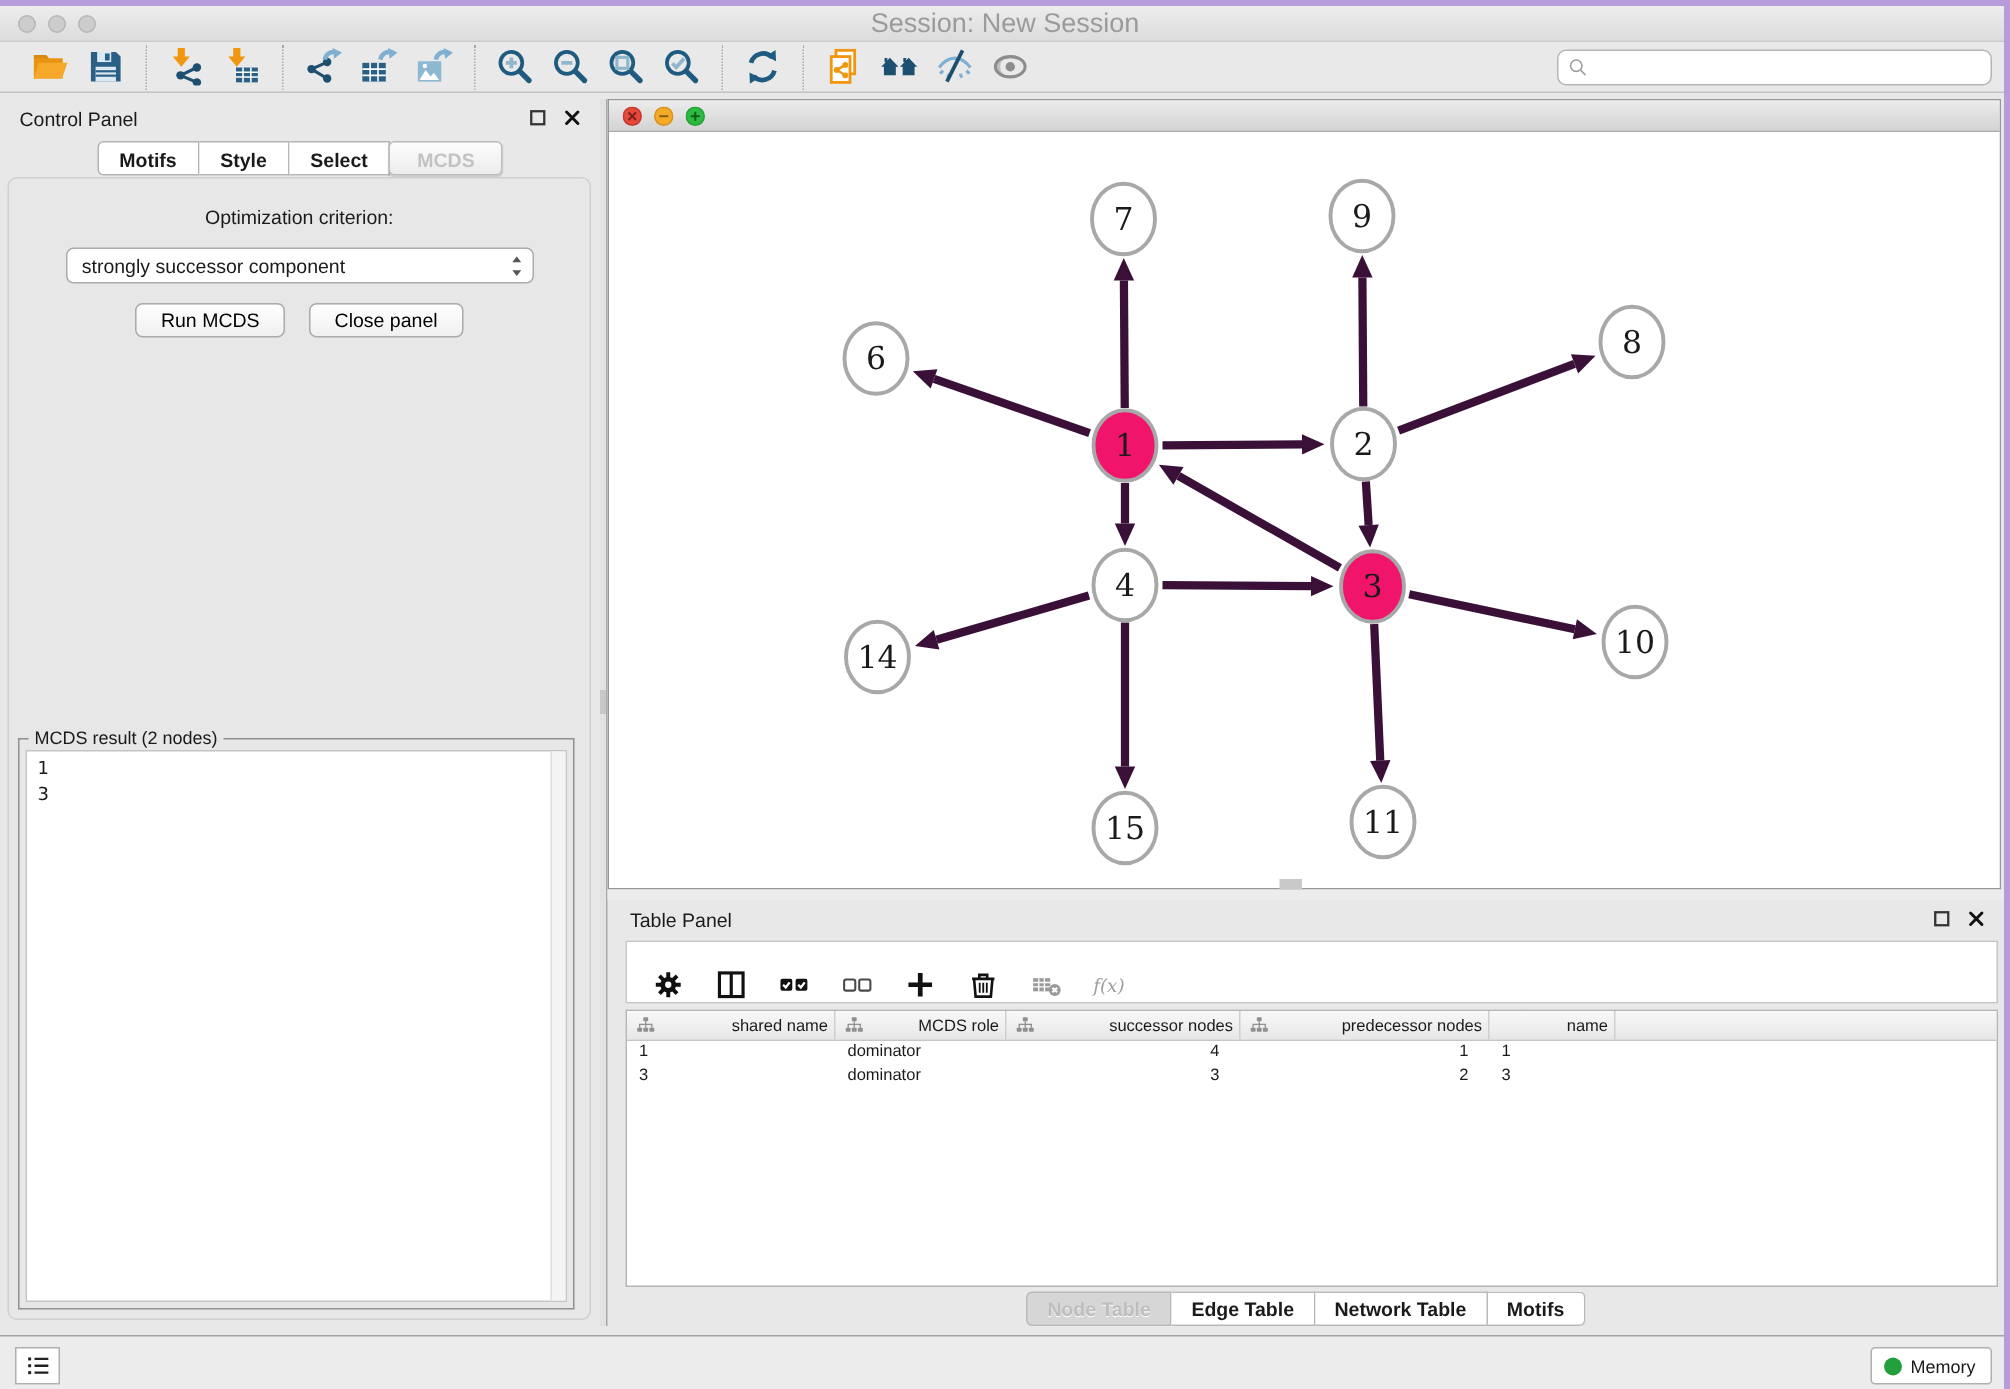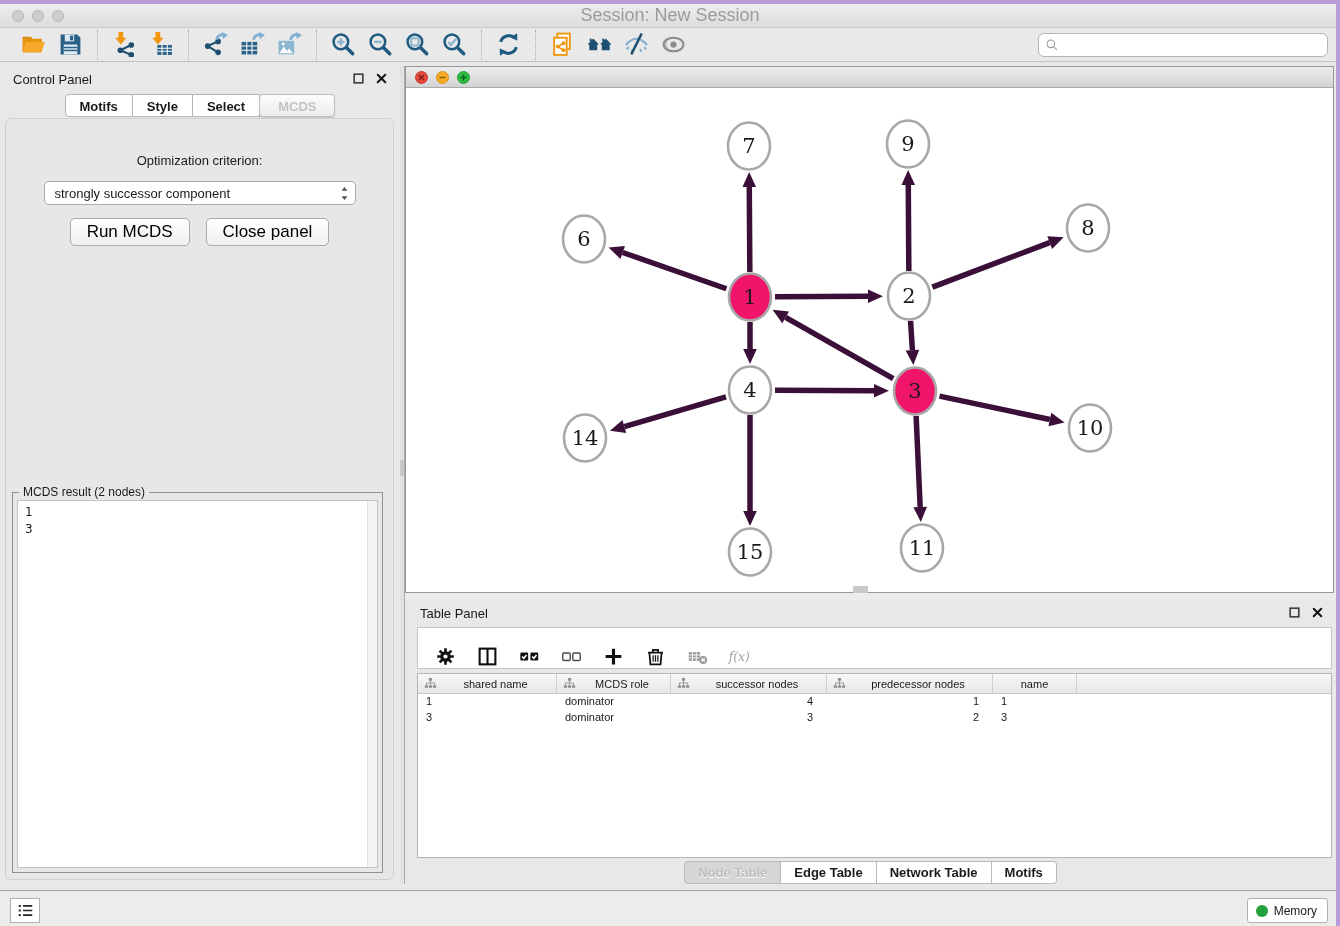--- a/index.html
+++ b/index.html
@@ -36,27 +36,27 @@
   .ph-icon { width:15px; height:15px; margin-left:8px; display:inline-flex; }
   .ph-icon svg { width:13px; height:13px; }
   .cp-tabs { display:flex; justify-content:center; margin-top:2px; height:23px; }
   .cp-tab { border:1px solid #b4b4b4; border-left:none; background:#fff; font-size:13px; font-weight:600;
     padding:2px 14px 0; line-height:19px; }
   .cp-tab:first-child { border-left:1px solid #b4b4b4; border-radius:4px 0 0 4px; }
   .cp-tab.active { border:1px solid #bdbdbd; border-radius:4px; margin-left:-1px;
     background:linear-gradient(#fdfdfd,#ececec); color:#c3c3c3; box-shadow:0 1px 1px rgba(0,0,0,.15); padding:2px 18px 0;}
   .cp-body { position:absolute; left:5px; right:6px; top:52px; bottom:4px;
     background:#e7e7e7; border:1px solid #cfcfcf; border-radius:6px; }
-  .opt-label { text-align:center; margin-top:34px; font-size:13px; }
+  .opt-label { text-align:center; margin-top:18px; font-size:13px; }
   .criterion { margin:13px auto 0; width:312px; height:24px; background:#fff; border:1px solid #ababab;
     border-radius:5px; display:flex; align-items:center; font-size:13px; padding-left:10px; }
   .criterion .sp { flex:1; }
   .criterion svg { width:13px; height:17px; margin-right:4px; }
   .cp-buttons { display:flex; justify-content:center; gap:16px; margin-top:13px; }
-  .cp-btn { font-size:17px; padding:3px 16px; background:linear-gradient(#ffffff,#f0f0f0);
+  .cp-btn { font-size:13px; padding:3px 16px; background:linear-gradient(#ffffff,#f0f0f0);
     border:1px solid #ababab; border-radius:5px; font-family:inherit; }
   .result-box { position:absolute; left:6px; right:10px; top:373px; bottom:6px;
     border:1px solid #8f8f8f; }
   .result-legend { position:absolute; top:-8px; left:6px; background:#e7e7e7; padding:0 4px; font-size:12px; }
   .result-area { position:absolute; left:4px; right:4px; top:7px; bottom:4px; background:#fff;
     border:1px solid #c4c4c4; }
   .result-area pre { font-family:"DejaVu Sans", sans-serif; font-size:12px; line-height:17px; padding:3px 7px; }
   .result-scroll { position:absolute; right:0; top:0; bottom:0; width:10px; background:#f4f4f4; border-left:1px solid #e0e0e0;}
 
   
@@ -81,21 +81,21 @@
   .tp-toolbar { position:absolute; left:12px; right:4px; top:27px; height:42px; background:#fff;
     border:1px solid #c6c6c6; display:flex; align-items:flex-end; gap:19px; padding-left:16px; }
   .tp-icon { width:23px; height:23px; display:inline-flex; align-items:center; justify-content:center; }
   .tp-icon svg { width:21px; height:21px; }
   .tp-icon.fx svg { width:30px; height:22px; }
   .tp-table { position:absolute; left:12px; right:4px; top:73px; bottom:28px; background:#fff;
     border:1px solid #b5b5b5; overflow:hidden; }
   .tp-head { display:flex; height:20px; background:linear-gradient(#f8f8f8,#e7e7e7); border-bottom:1px solid #c6c6c6; }
   .th-cell { display:flex; align-items:center; border-right:1px solid #cfcfcf; font-size:11px; padding:0 4px; }
   .th-cell svg { width:13px; height:13px; margin:0 2px; }
-  .th-cell .lbl { flex:1; text-align:center; }
+  .th-cell .lbl { flex:1; text-align:right; }
   .tp-row { display:flex; height:16px; font-size:11px; }
   .td-cell { padding:1px 8px 0; white-space:nowrap; overflow:hidden; }
   .td-cell.r { text-align:right; padding-right:14px; }
   .tp-tabs { position:absolute; left:0; right:0; bottom:2px; height:23px; display:flex; justify-content:center; }
   .tp-tab { border:1px solid #b9b9b9; border-left:none; background:#fff; font-size:13px; font-weight:600;
     padding:2px 13px 0; line-height:18px; }
   .tp-tab:first-child { border-left:1px solid #b9b9b9; border-radius:4px 0 0 4px; }
   .tp-tab:last-child { border-radius:0 4px 4px 0;text-align:center; }
   .tp-tab.active { background:#d6d6d6; color:#bdbdbd; text-shadow:0 1px 0 #fff;text-align:right; }
 

